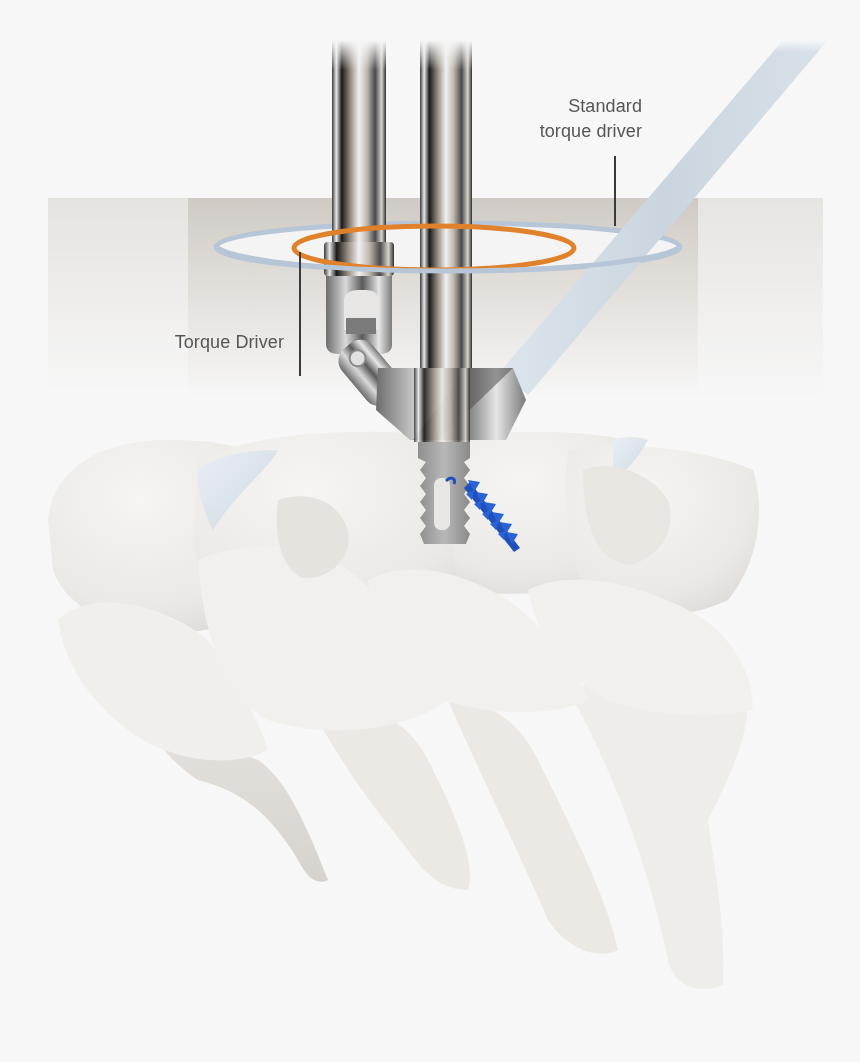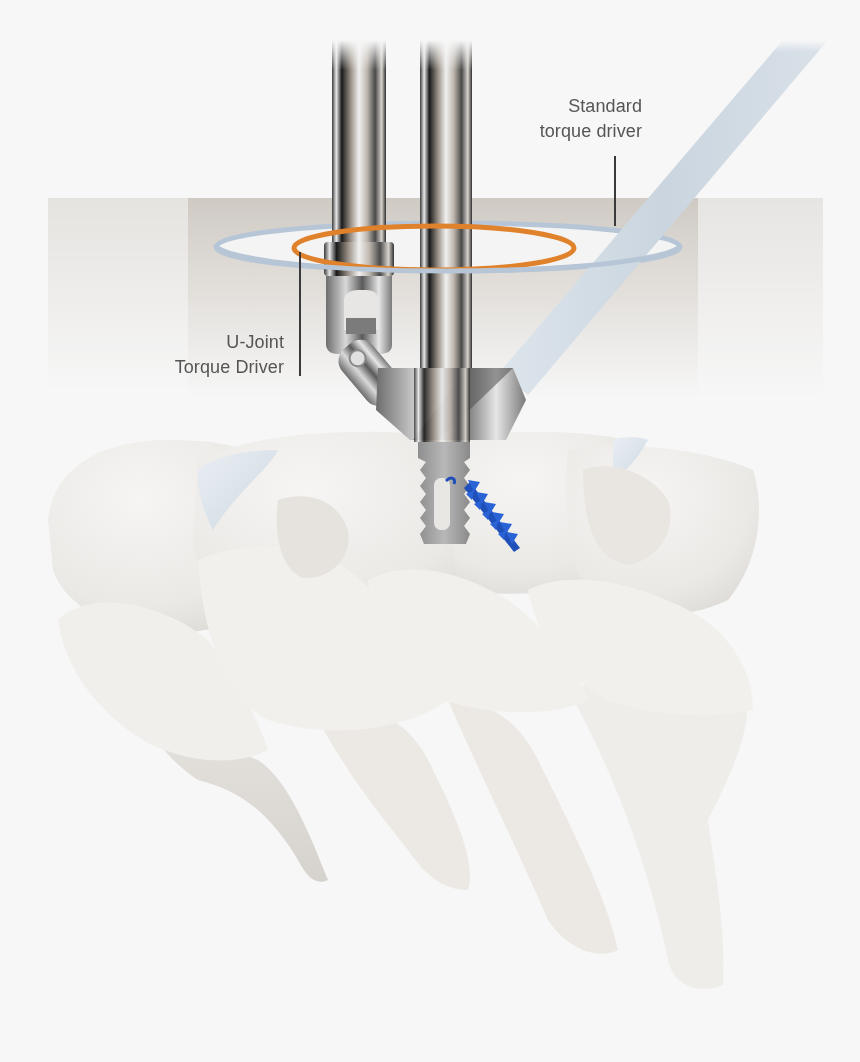--- a/index.html
+++ b/index.html
@@ -172,16 +172,15 @@
   </svg>
 
   <div class="leader leader-standard"></div>
   <div class="leader leader-ujoint"></div>
 
   <div class="label label-standard">
     <span>Standard</span>
     <span>torque driver</span>
   </div>
   <div class="label label-ujoint">
-    <span>U-Joint</span>
     <span>Torque Driver</span>
   </div>
 </div>
 
 </body></html>

